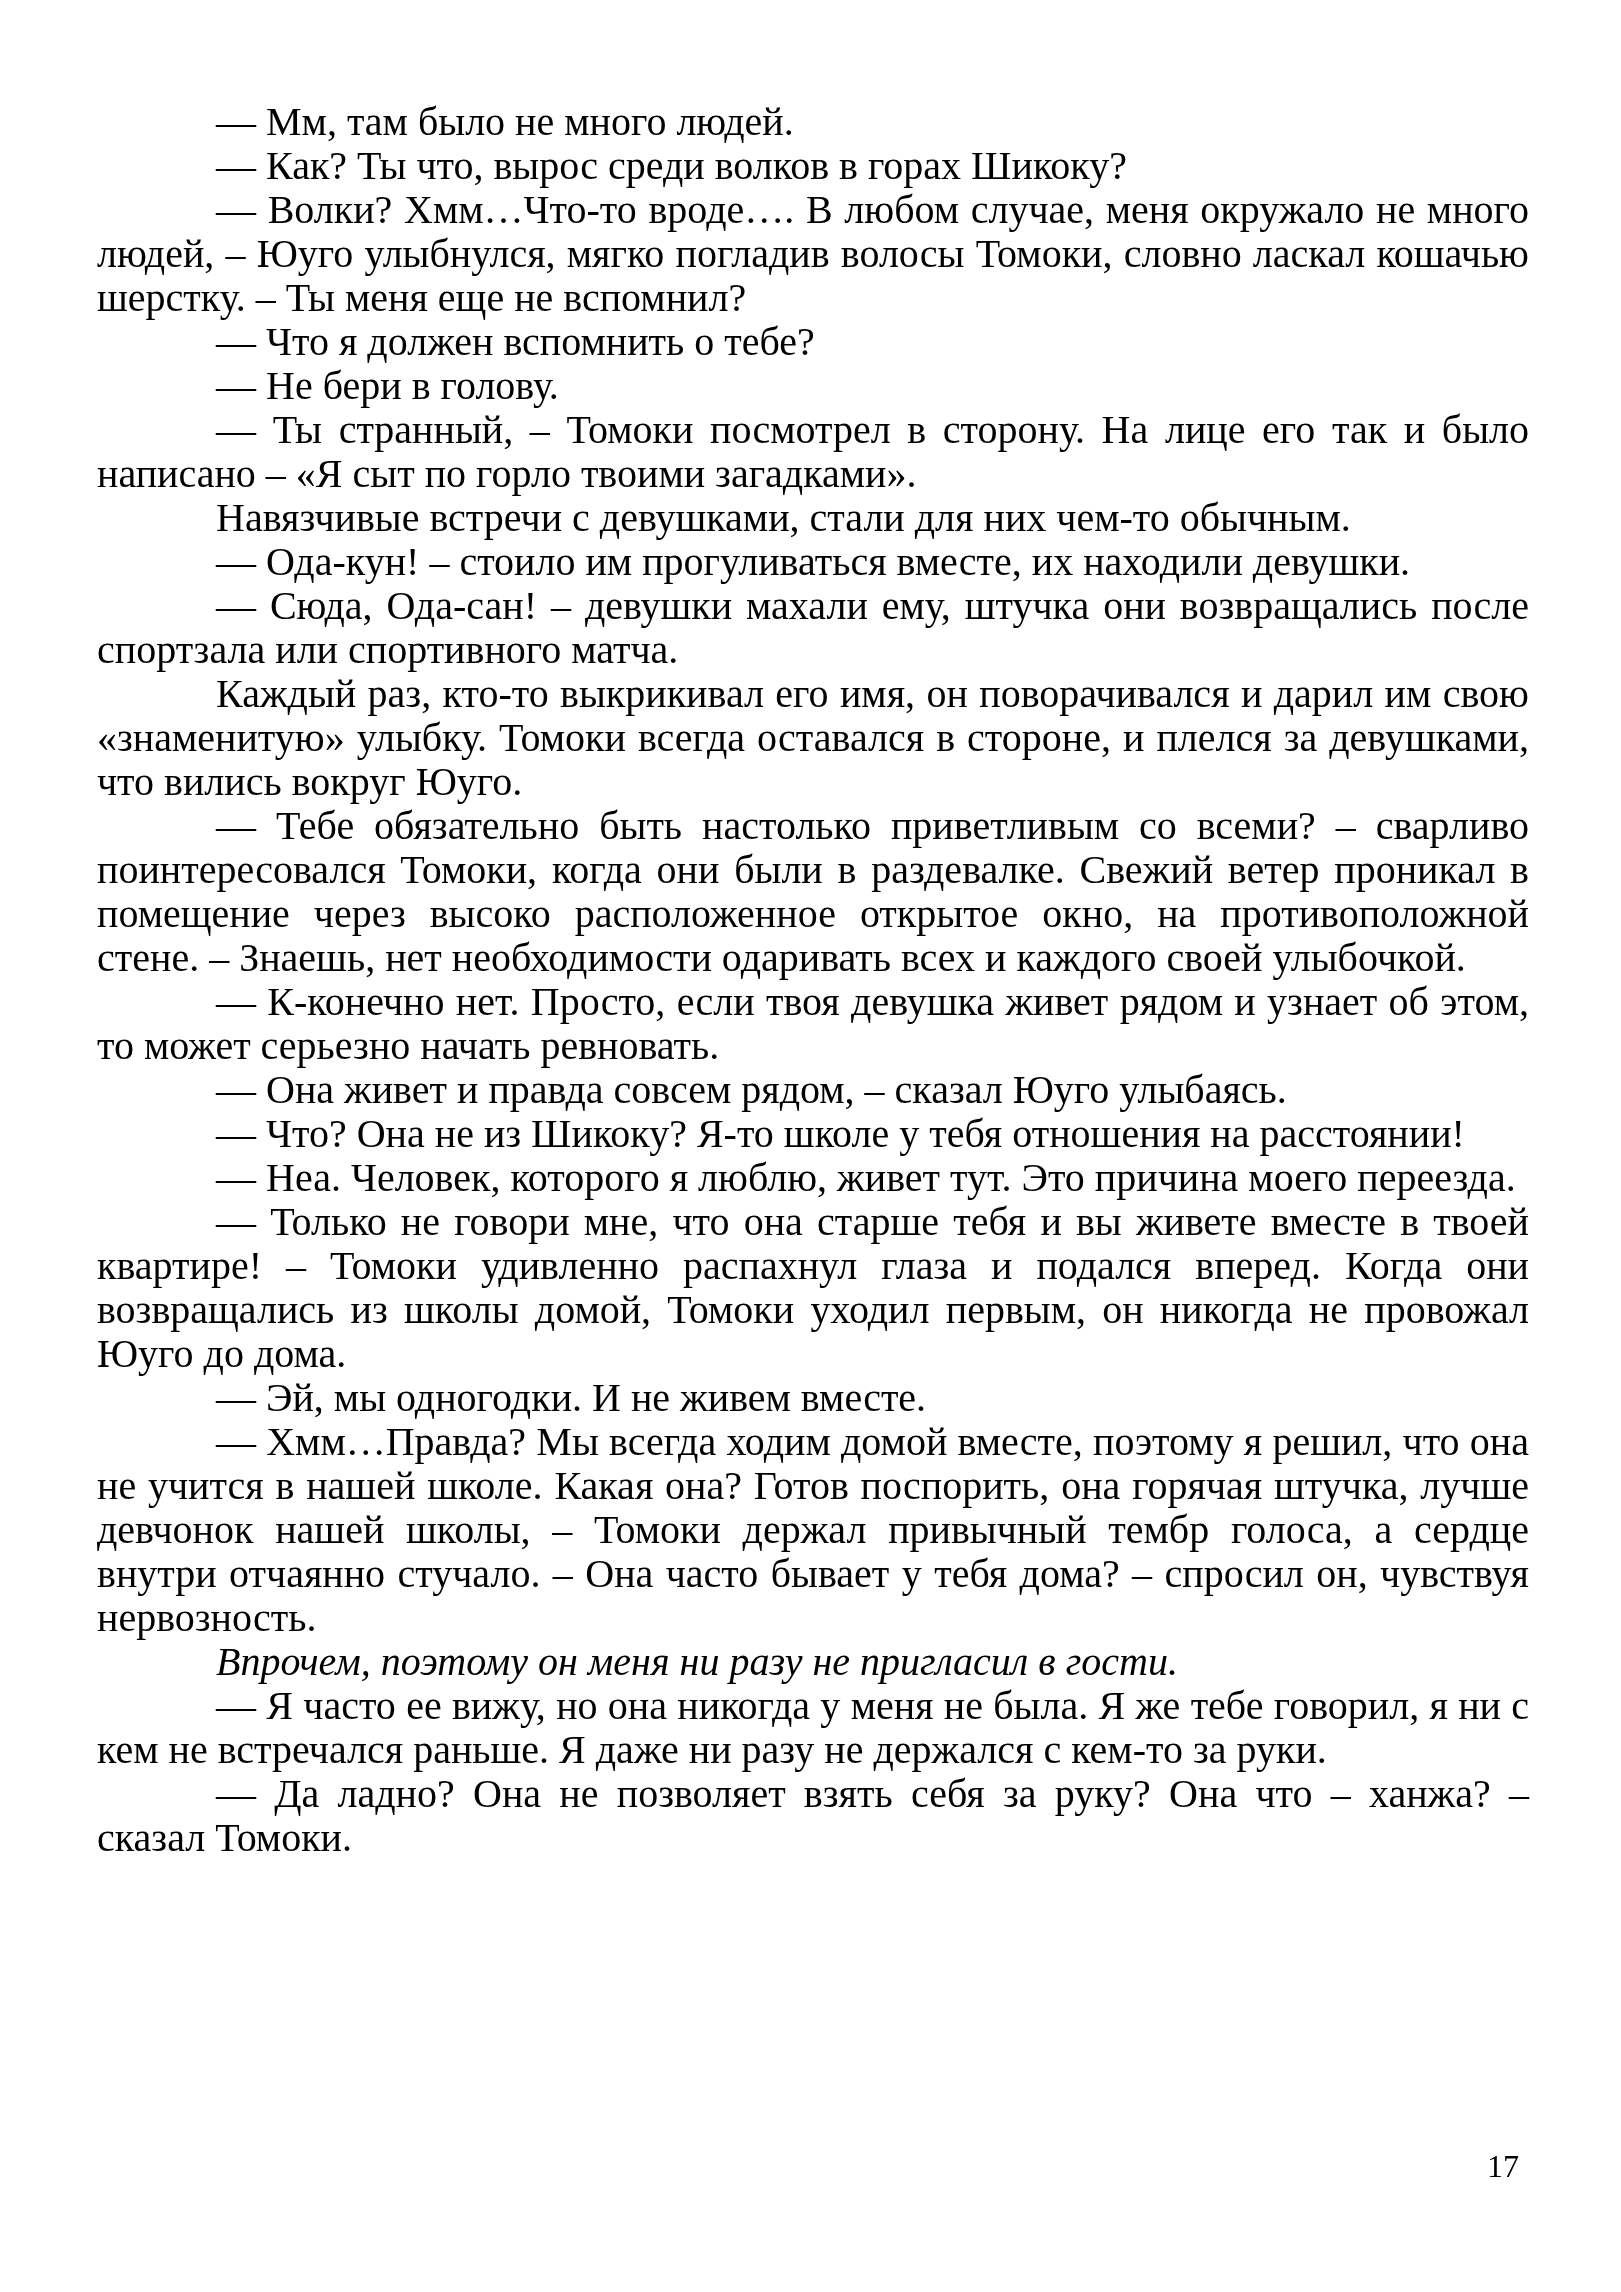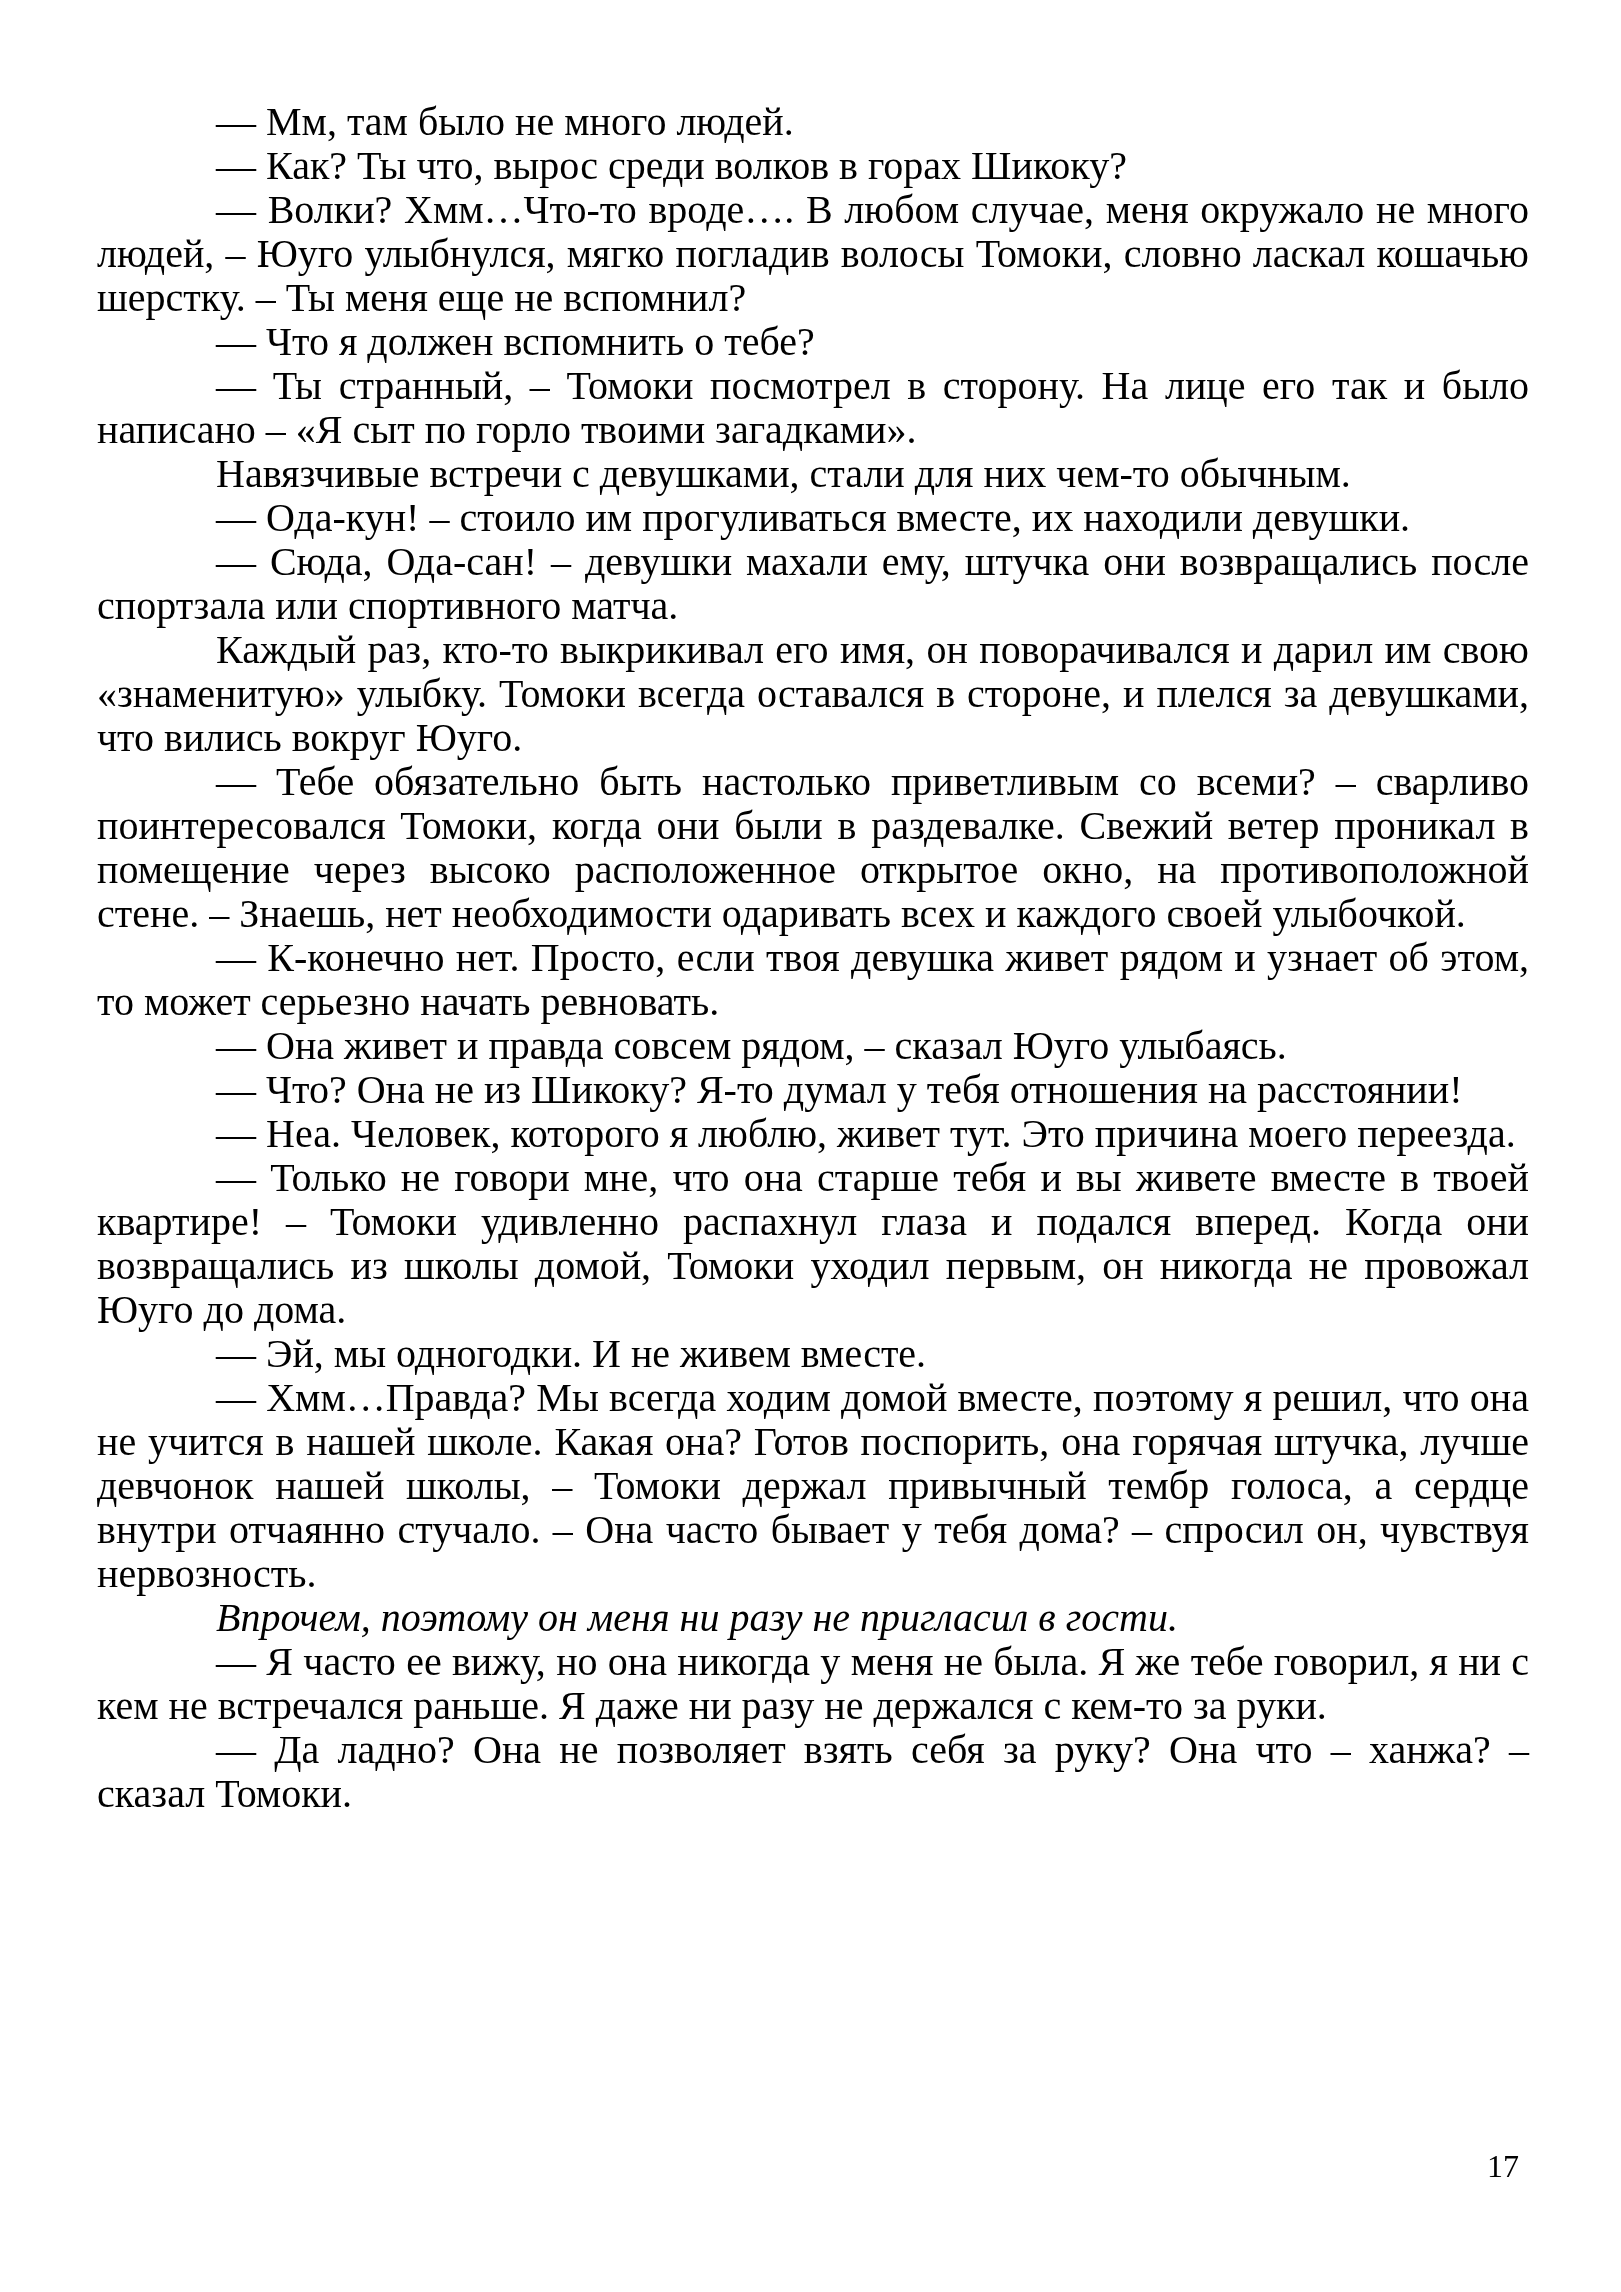--- a/index.html
+++ b/index.html
@@ -33,29 +33,30 @@
   }
 </style>
 </head>
 <body>
 
 <div class="page">
   <p class="para">— Мм, там было не много людей.</p>
   <p class="para">— Как? Ты что, вырос среди волков в горах Шикоку?</p>
   <p class="para">— Волки? Хмм…Что-то вроде…. В любом случае, меня окружало не много людей, – Юуго улыбнулся, мягко погладив волосы Томоки, словно ласкал кошачью шерстку. – Ты меня еще не вспомнил?</p>
   <p class="para">— Что я должен вспомнить о тебе?</p>
+  <p class="para">— Не бери в голову.</p>
   <p class="para">— Ты странный, – Томоки посмотрел в сторону. На лице его так и было написано – «Я сыт по горло твоими загадками».</p>
   <p class="para">Навязчивые встречи с девушками, стали для них чем-то обычным.</p>
   <p class="para">— Ода-кун! – стоило им прогуливаться вместе, их находили девушки.</p>
   <p class="para">— Сюда, Ода-сан! – девушки махали ему, штучка они возвращались после спортзала или спортивного матча.</p>
   <p class="para">Каждый раз, кто-то выкрикивал его имя, он поворачивался и дарил им свою «знаменитую» улыбку. Томоки всегда оставался в стороне, и плелся за девушками, что вились вокруг Юуго.</p>
   <p class="para">— Тебе обязательно быть настолько приветливым со всеми? – сварливо поинтересовался Томоки, когда они были в раздевалке. Свежий ветер проникал в помещение через высоко расположенное открытое окно, на противоположной стене. – Знаешь, нет необходимости одаривать всех и каждого своей улыбочкой.</p>
   <p class="para">— К-конечно нет. Просто, если твоя девушка живет рядом и узнает об этом, то может серьезно начать ревновать.</p>
   <p class="para">— Она живет и правда совсем рядом, – сказал Юуго улыбаясь.</p>
-  <p class="para">— Что? Она не из Шикоку? Я-то думал у тебя отношения на расстоянии!</p>
+  <p class="para">— Что? Она не из Шикоку? Я-то школе у тебя отношения на расстоянии!</p>
   <p class="para">— Неа. Человек, которого я люблю, живет тут. Это причина моего переезда.</p>
   <p class="para">— Только не говори мне, что она старше тебя и вы живете вместе в твоей квартире! – Томоки удивленно распахнул глаза и подался вперед. Когда они возвращались из школы домой, Томоки уходил первым, он никогда не провожал Юуго до дома.</p>
   <p class="para">— Эй, мы одногодки. И не живем вместе.</p>
   <p class="para">— Хмм…Правда? Мы всегда ходим домой вместе, поэтому я решил, что она не учится в нашей школе. Какая она? Готов поспорить, она горячая штучка, лучше девчонок нашей школы, – Томоки держал привычный тембр голоса, а сердце внутри отчаянно стучало. – Она часто бывает у тебя дома? – спросил он, чувствуя нервозность.</p>
   <p class="para italic">Впрочем, поэтому он меня ни разу не пригласил в гости.</p>
   <p class="para">— Я часто ее вижу, но она никогда у меня не была. Я же тебе говорил, я ни с кем не встречался раньше. Я даже ни разу не держался с кем-то за руки.</p>
   <p class="para">— Да ладно? Она не позволяет взять себя за руку? Она что – ханжа? – сказал Томоки.</p>
 </div>
 
 <div class="page-number">17</div>

